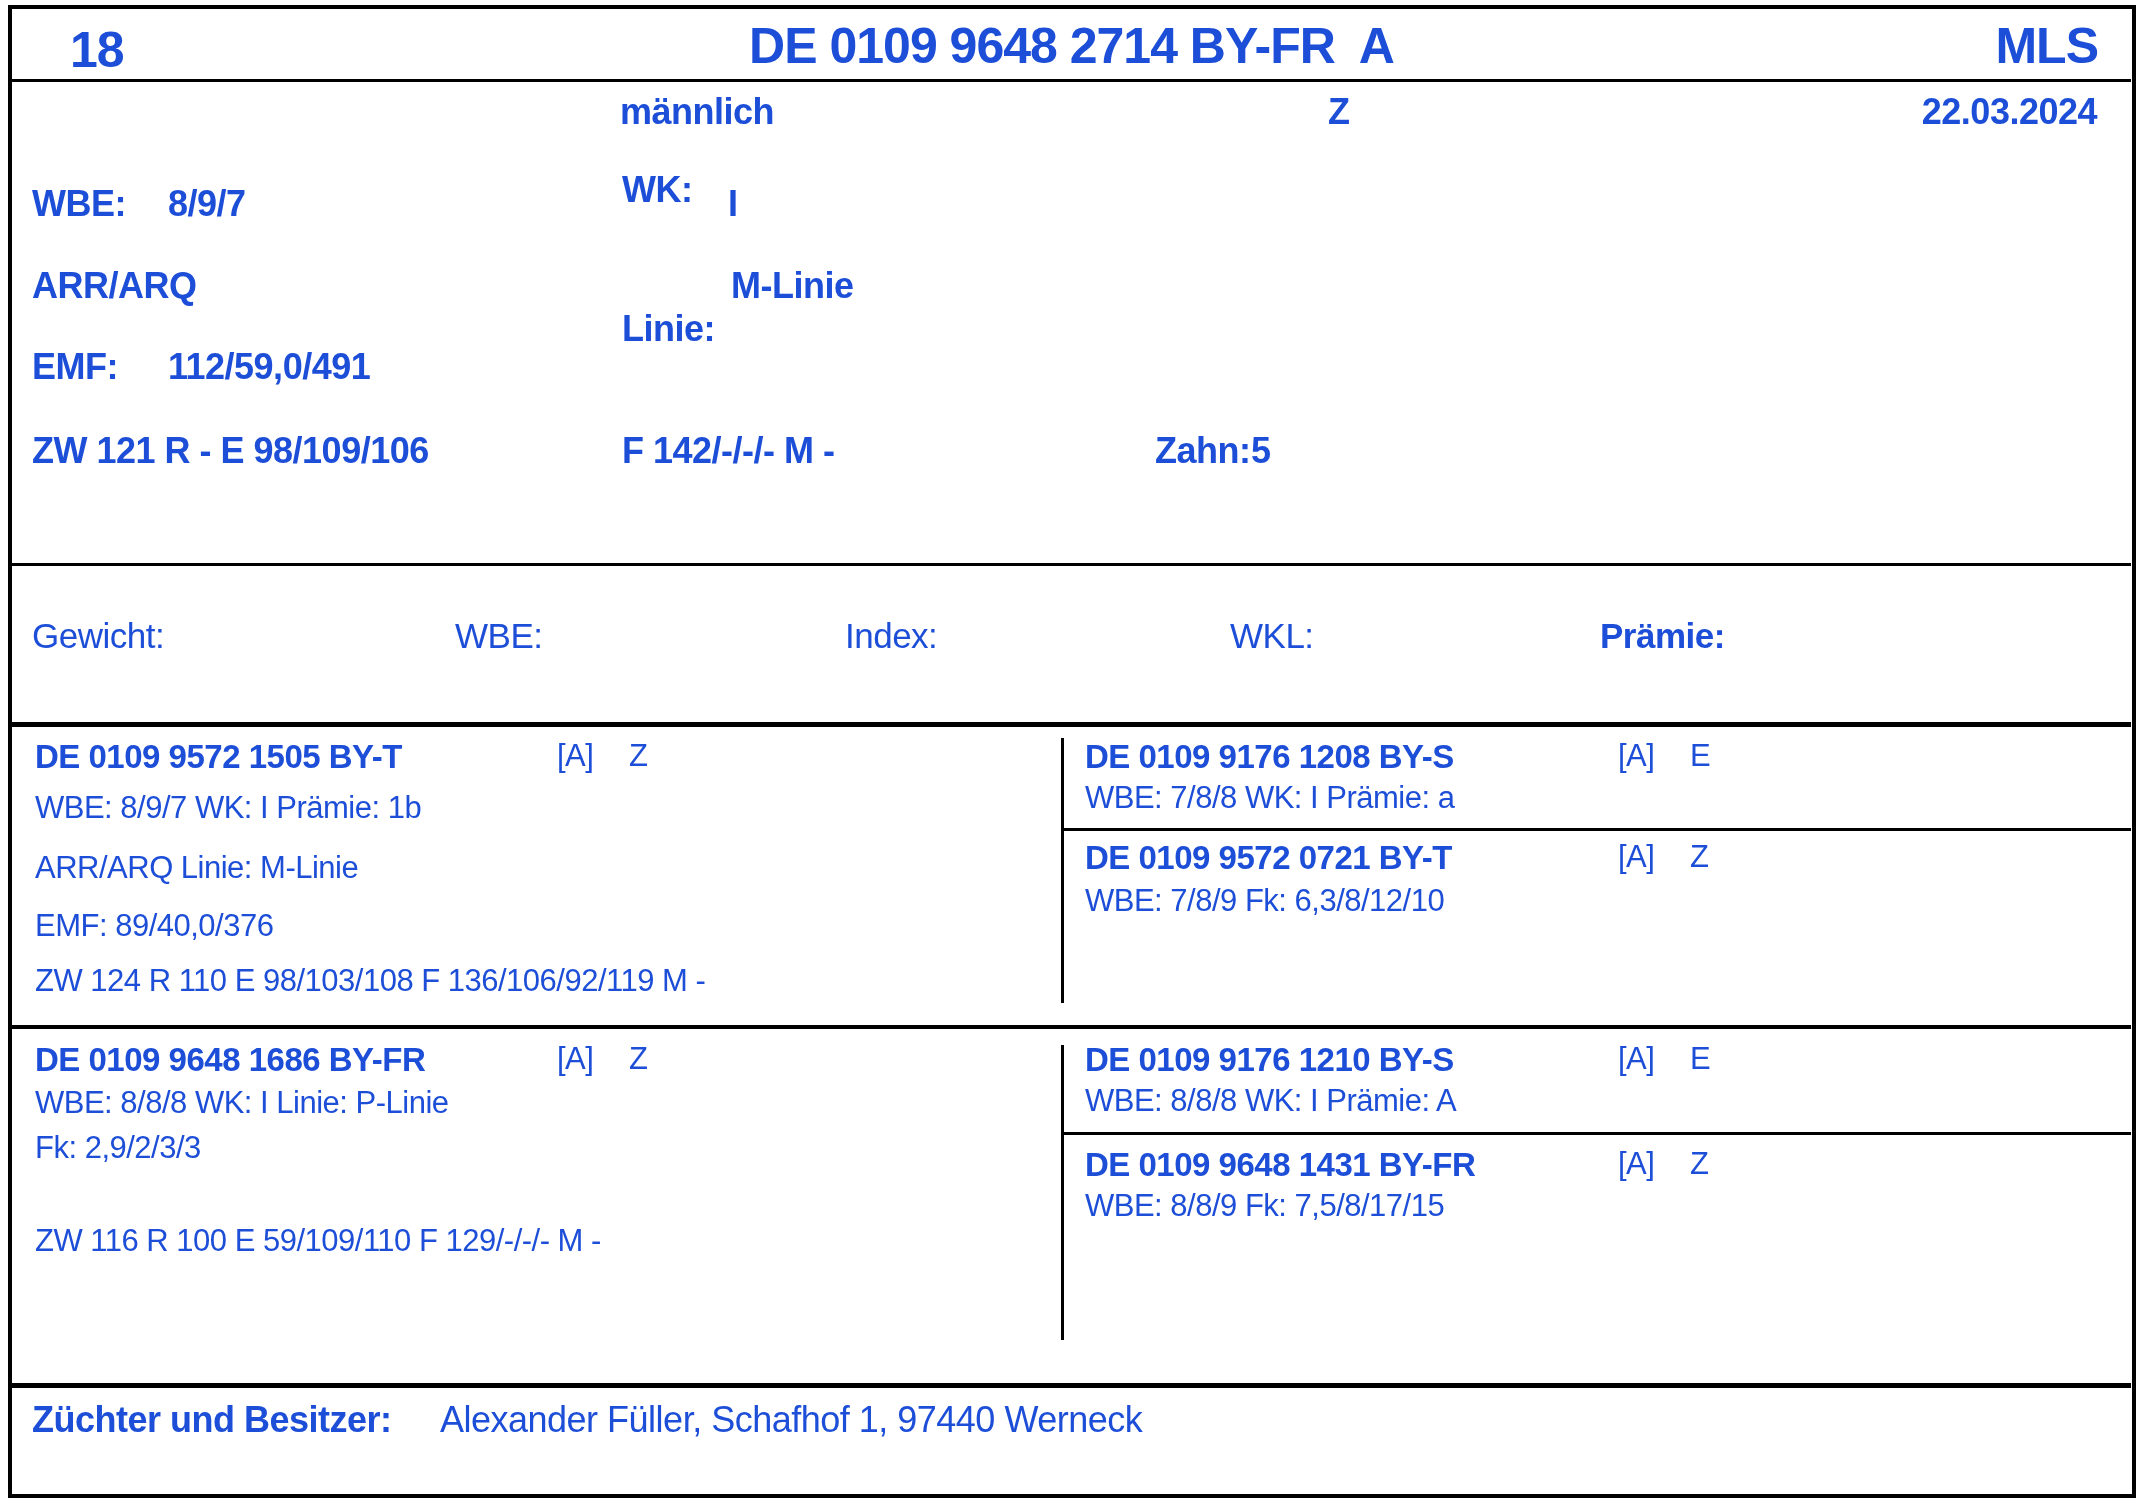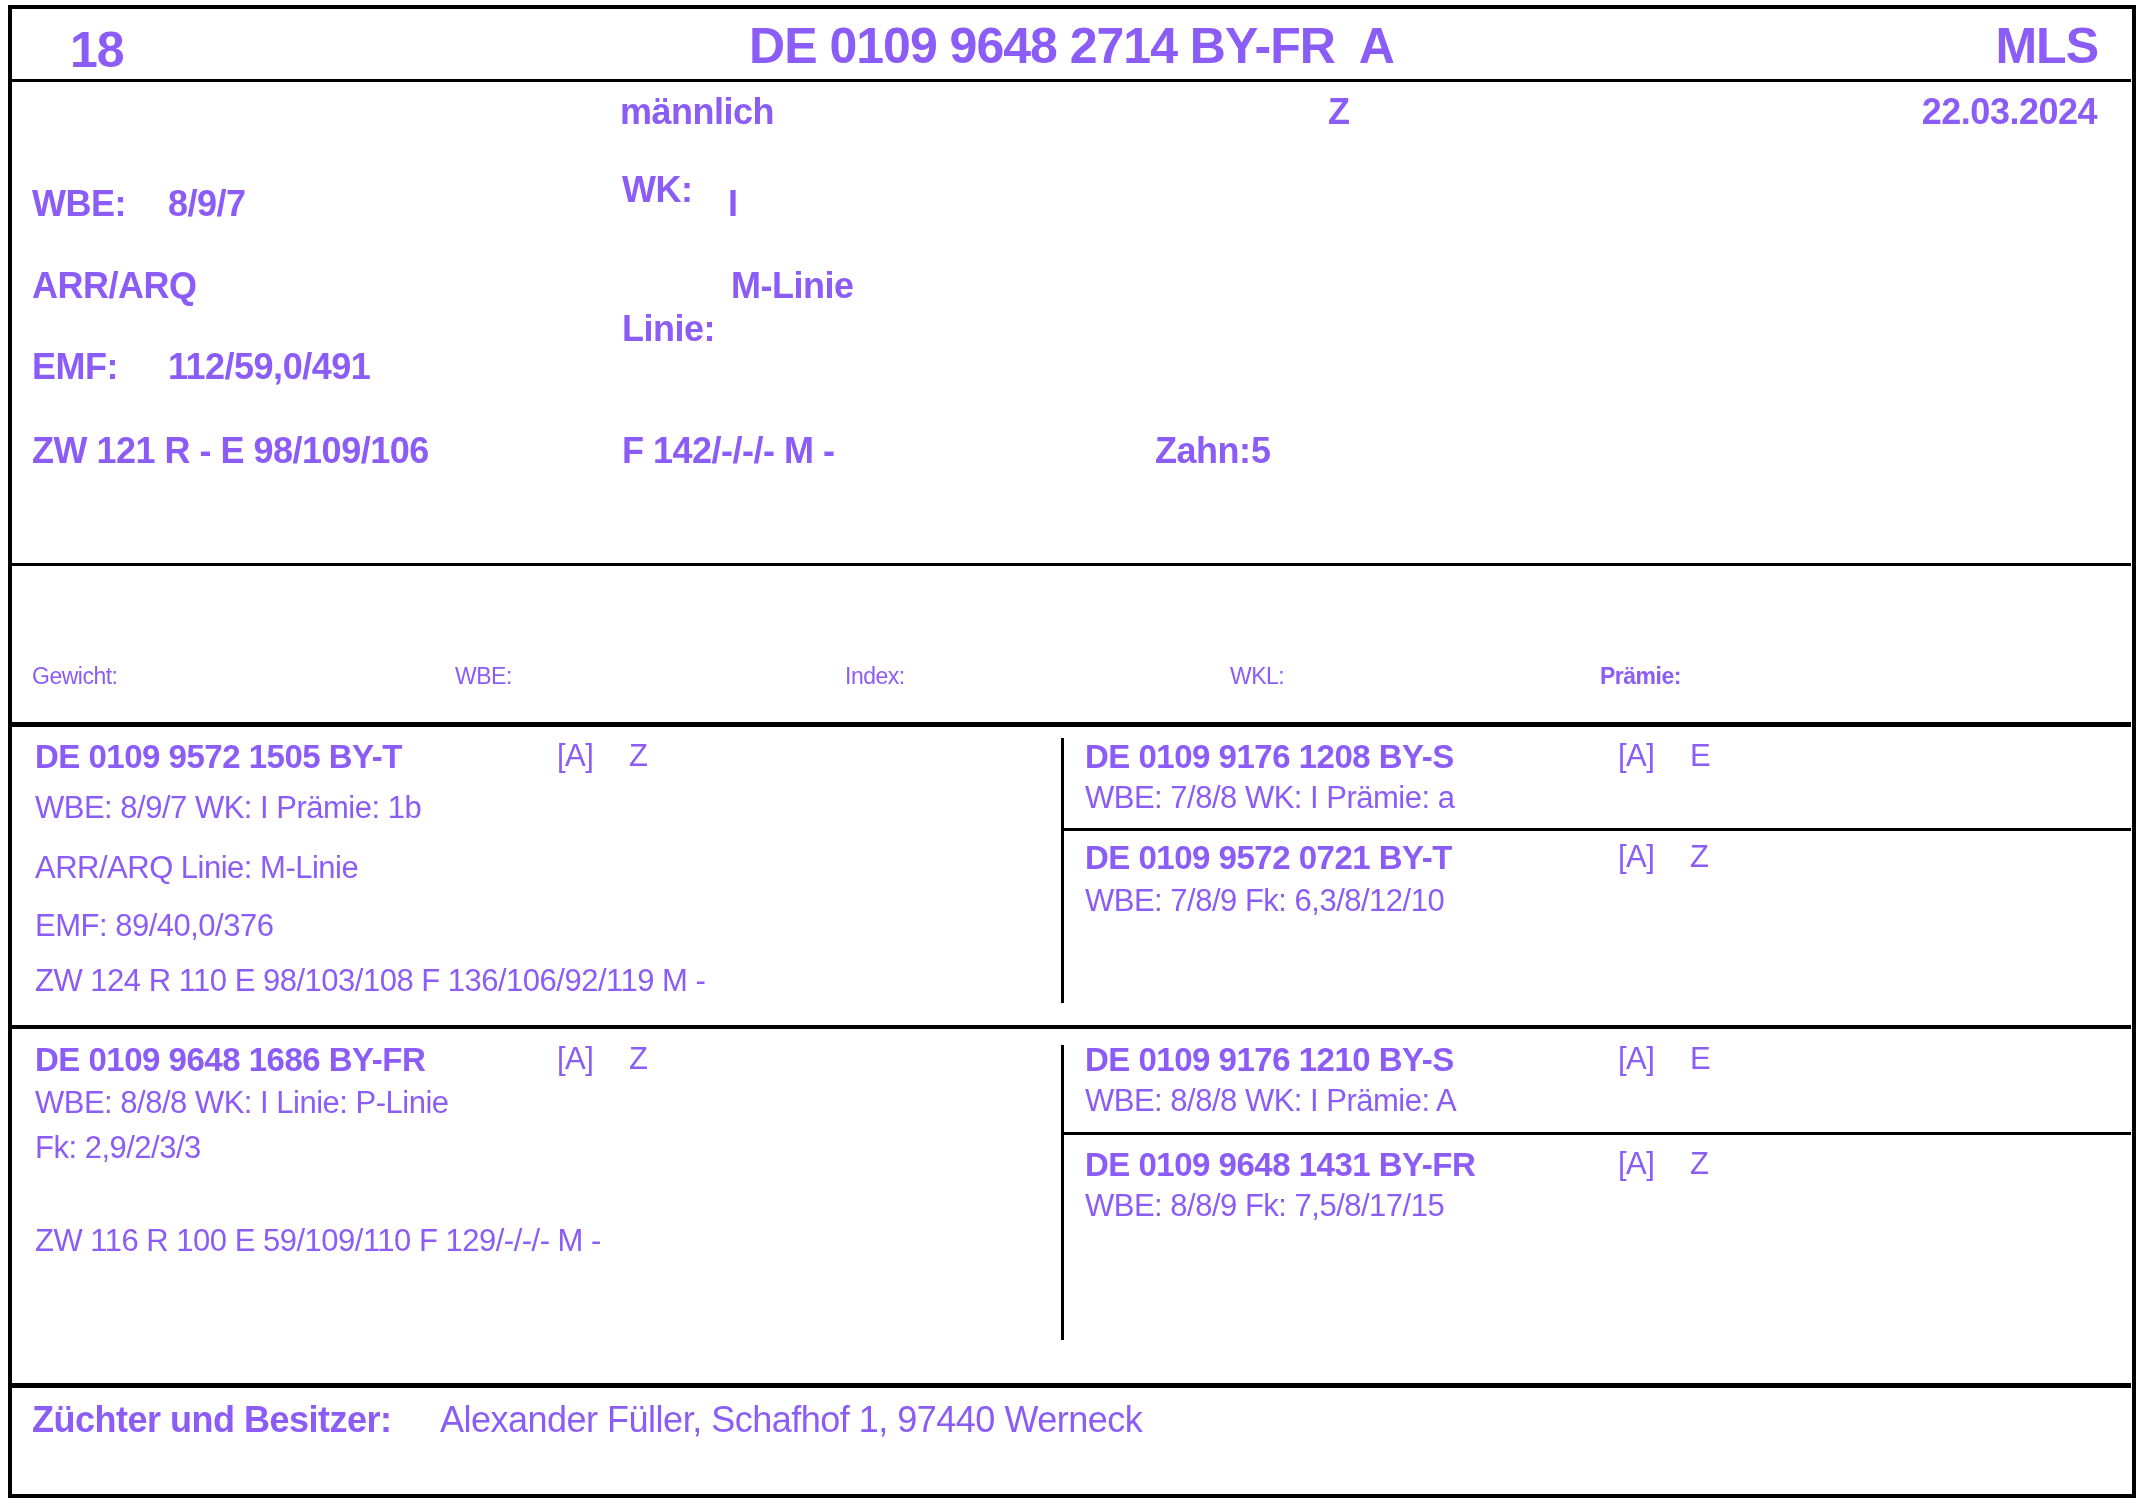--- a/index.html
+++ b/index.html
@@ -22,28 +22,28 @@
     top: 5px;
     width: 2128px;
     height: 1493px;
     border: 4px solid #000000;
     box-sizing: border-box;
     background: #ffffff;
   }
   .t {
     position: absolute;
     white-space: pre;
-    color: #8b5cf6;
+    color: #1d4ed8;
     line-height: 1.2;
     letter-spacing: -0.5px;
   }
   .b { font-weight: bold; }
   .hdr { font-size: 50px; font-weight: bold; letter-spacing: -1px; }
   .f36 { font-size: 36px; font-weight: bold; }
-  .f35 { font-size: 23px; margin-top: 48px; }
+  .f35 { font-size: 35px; }
   .ph  { font-size: 33px; font-weight: bold; }
   .pb  { font-size: 31px; }
   .ft  { font-size: 36px; }
   .hline {
     position: absolute;
     background: #000000;
   }
   .vline {
     position: absolute;
     background: #000000;

